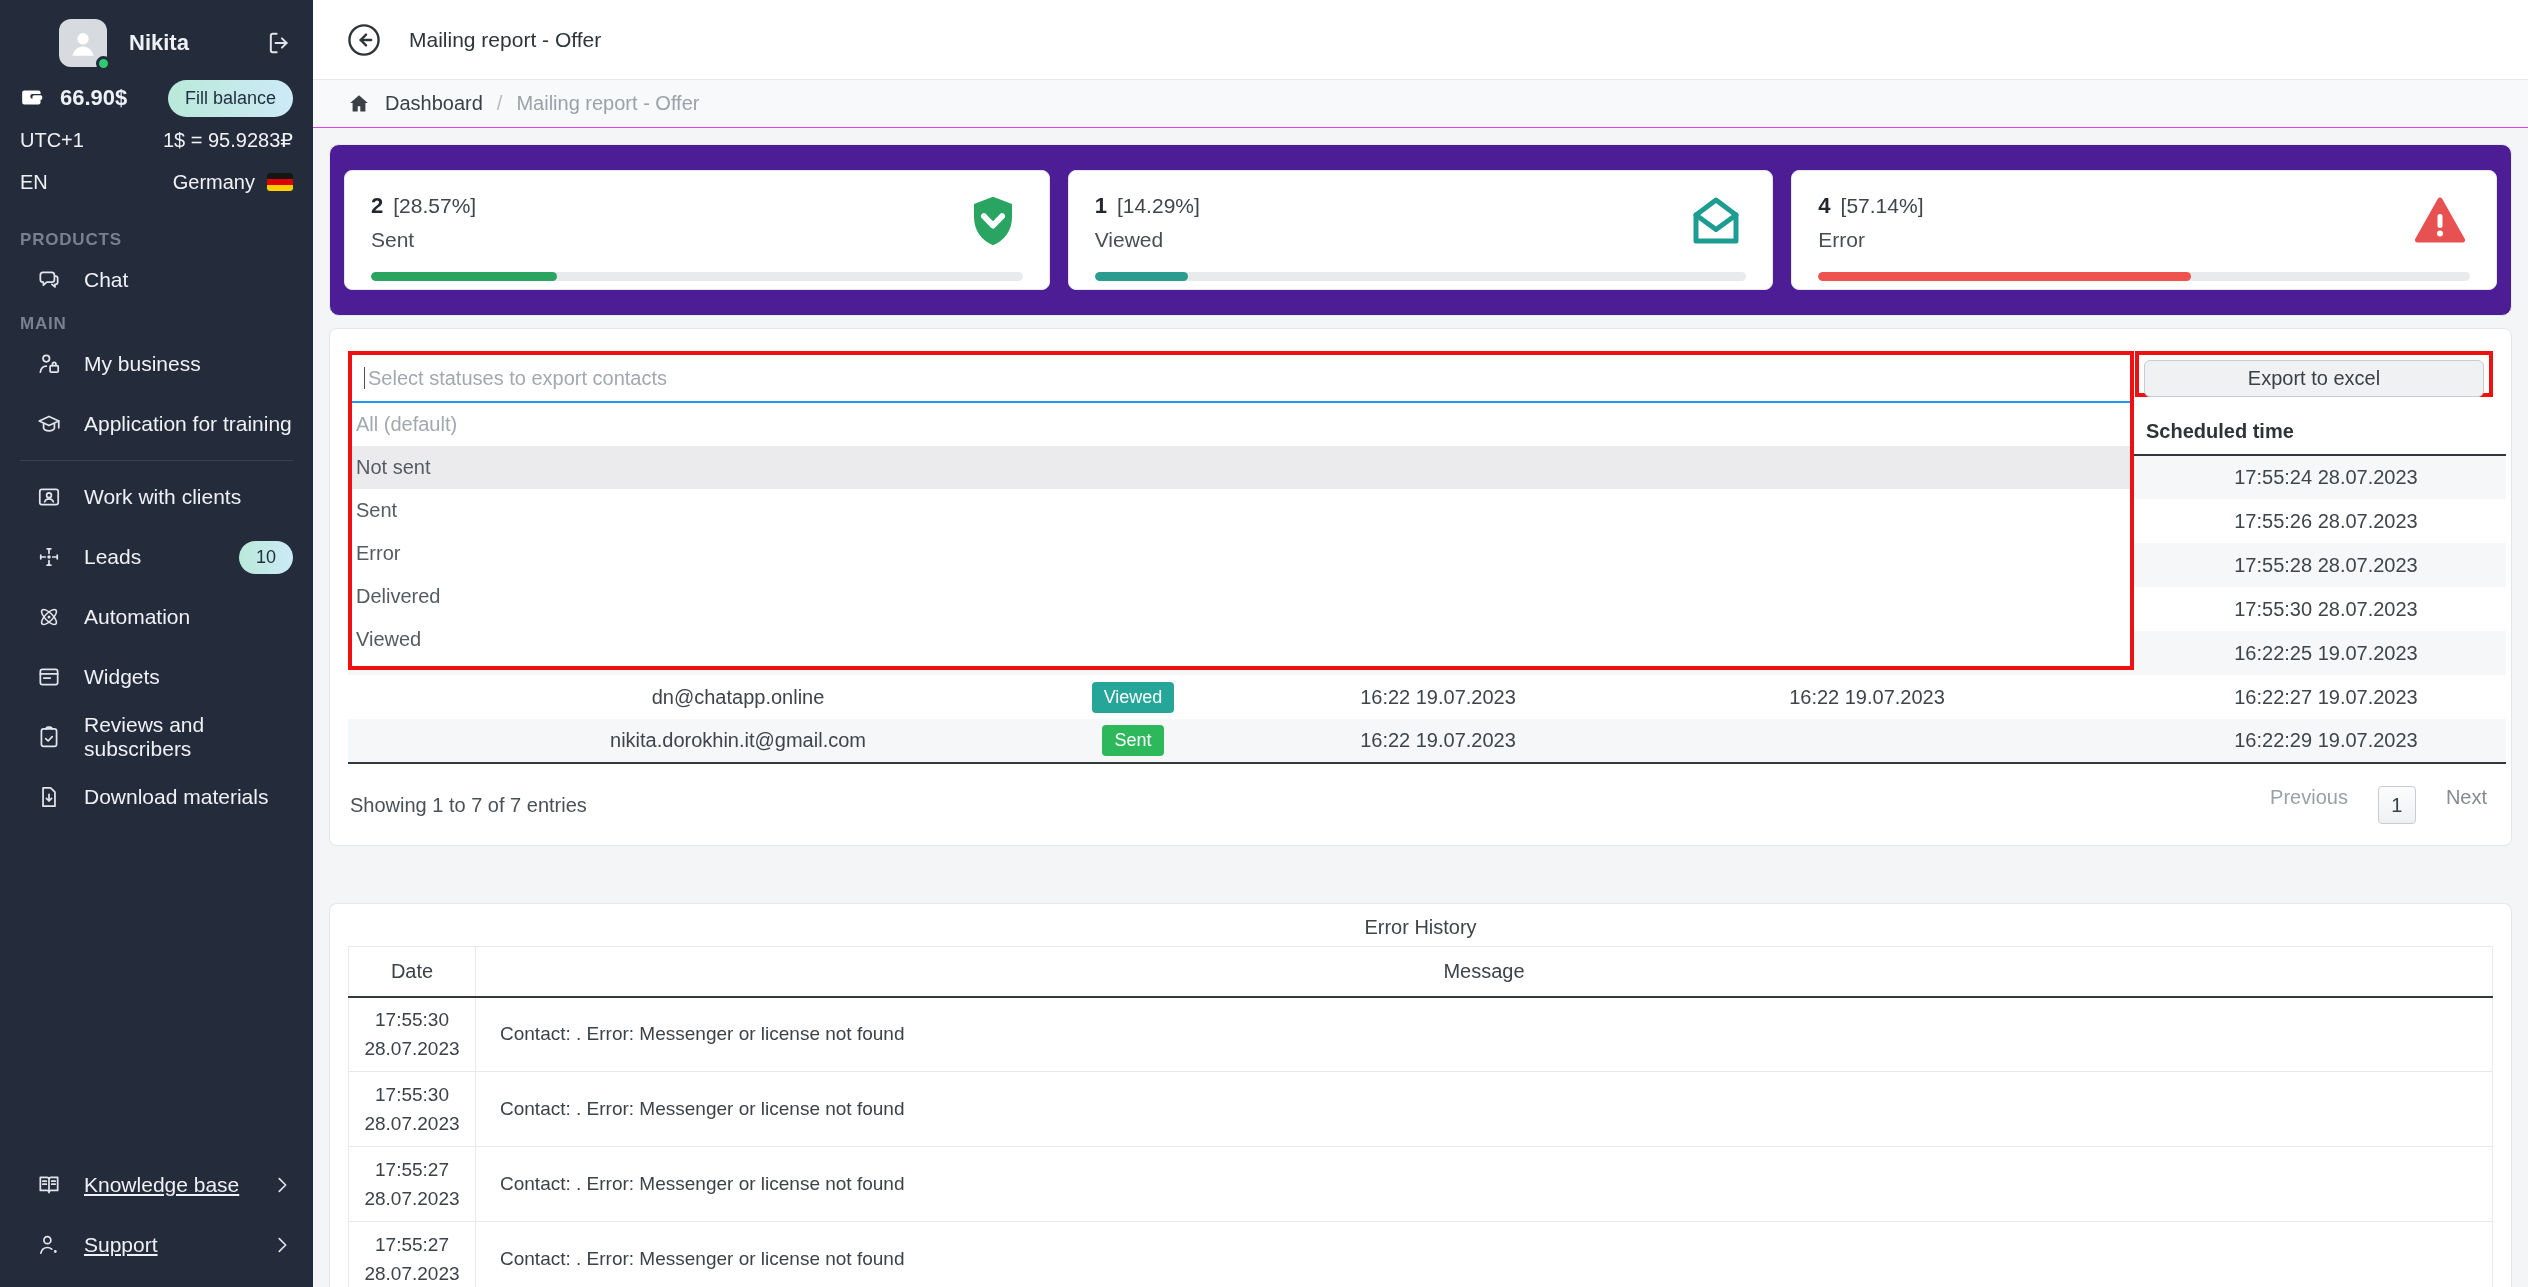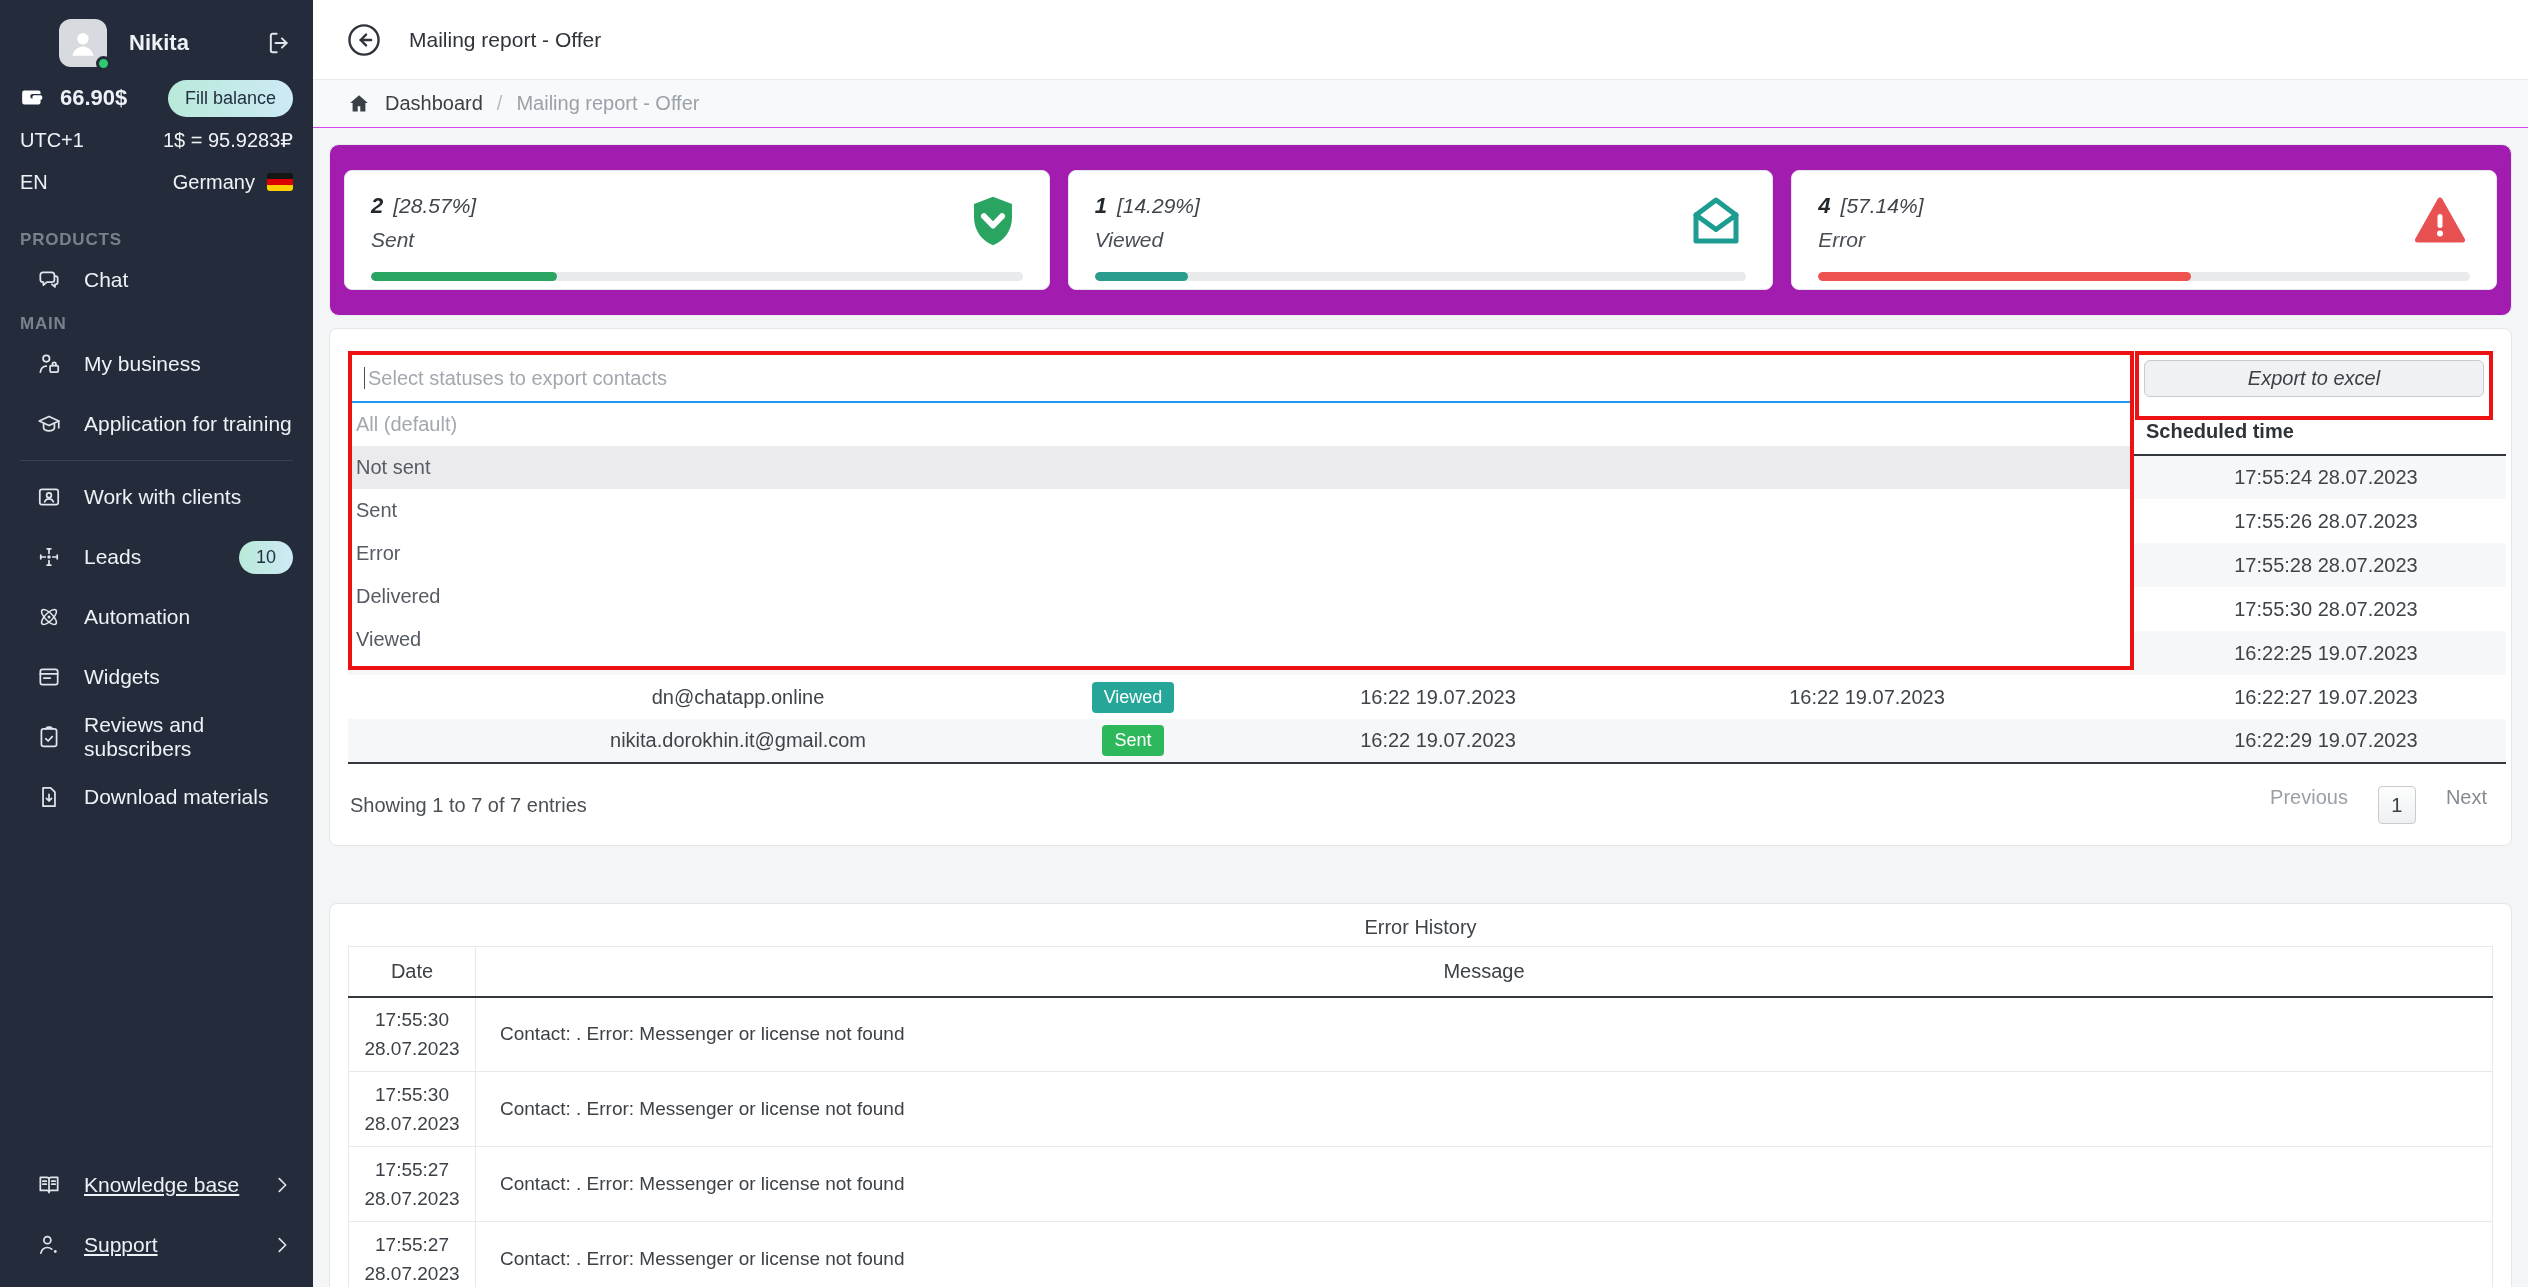--- a/index.html
+++ b/index.html
@@ -53,36 +53,36 @@
   .back-btn svg{width:100%; height:100%;}
   .topbar-title{margin-left:26px; font-size:21px; color:#2f343a;}
   .breadcrumb{height:48px; background:#f8f9fa; border-bottom:1px solid #d946ef; display:flex; align-items:center;
               padding-left:34px; font-size:20px;}
   .home-icon{width:24px; height:24px; color:#3a4046; margin-right:14px; display:flex;}
   .home-icon svg{width:100%; height:100%;}
   .bc-root{color:#3a4046; cursor:pointer;}
   .bc-sep{margin:0 14px; color:#b7bbc1;}
   .bc-current{color:#9aa1a8;}
 
-  .cards-panel{margin:16px 16px 0; background:#a21caf; border:1px solid #e8eaed; border-radius:10px;
-               padding:25px 14px; display:flex; gap:18px;font-style:italic;}
+  .cards-panel{margin:16px 16px 0; background:#4c1d95; border:1px solid #e8eaed; border-radius:10px;
+               padding:25px 14px; display:flex; gap:18px;}
   .card{flex:1; background:#fff; border:1px solid #e4e7ea; border-radius:8px; height:120px;
         padding:22px 26px; position:relative;}
   .card-line1{font-size:21px; color:#3f454b;}
   .card-value{font-weight:700; color:#23282d; font-size:22px; margin-right:10px;}
   .card-label{margin-top:9px; font-size:21px; color:#484e54;}
   .stat-icon{position:absolute; top:20px; right:26px; width:60px; height:60px;}
   .stat-icon svg{width:100%; height:100%;}
   .progress{margin-top:20px; height:9px; border-radius:6px; background:#e8eaec; overflow:hidden;}
   .progress-fill{height:100%; border-radius:6px;}
 
   .panel{background:#fff; border:1px solid #e4e7ea; border-radius:8px; margin:12px 16px 0; position:relative;}
   .report-panel{height:518px; padding:22px 18px 0;}
   .toolbar{display:flex; justify-content:flex-end; height:58px;}
-  .export-wrap{border:4px solid var(--annotation); padding:5px; height:69px;font-style:italic;}
+  .export-wrap{border:4px solid var(--annotation); padding:5px; height:46px;}
   .export-btn{width:340px; height:37px; background:#f0f1f3; border:1px solid #c6ccd2; border-radius:6px;
               font-size:20px; color:#3a4046; display:flex; align-items:center; justify-content:center; cursor:pointer;}
 
   table.report{width:100%; border-collapse:collapse; table-layout:fixed;}
   table.report thead th{height:46px; border-bottom:2px solid #33383e; font-size:20px;}
   .th-scheduled{text-align:left; padding-left:10px; font-weight:700; color:#2e3338;}
   table.report td{height:44px; font-size:20px; color:#3e444a; text-align:center; overflow:hidden; white-space:nowrap;}
   table.report tbody tr:nth-child(odd){background:#f6f7f8;}
   table.report tbody tr:last-child td{border-bottom:2px solid #33383e;}
   td.sched{text-align:left; padding-left:10px;}

